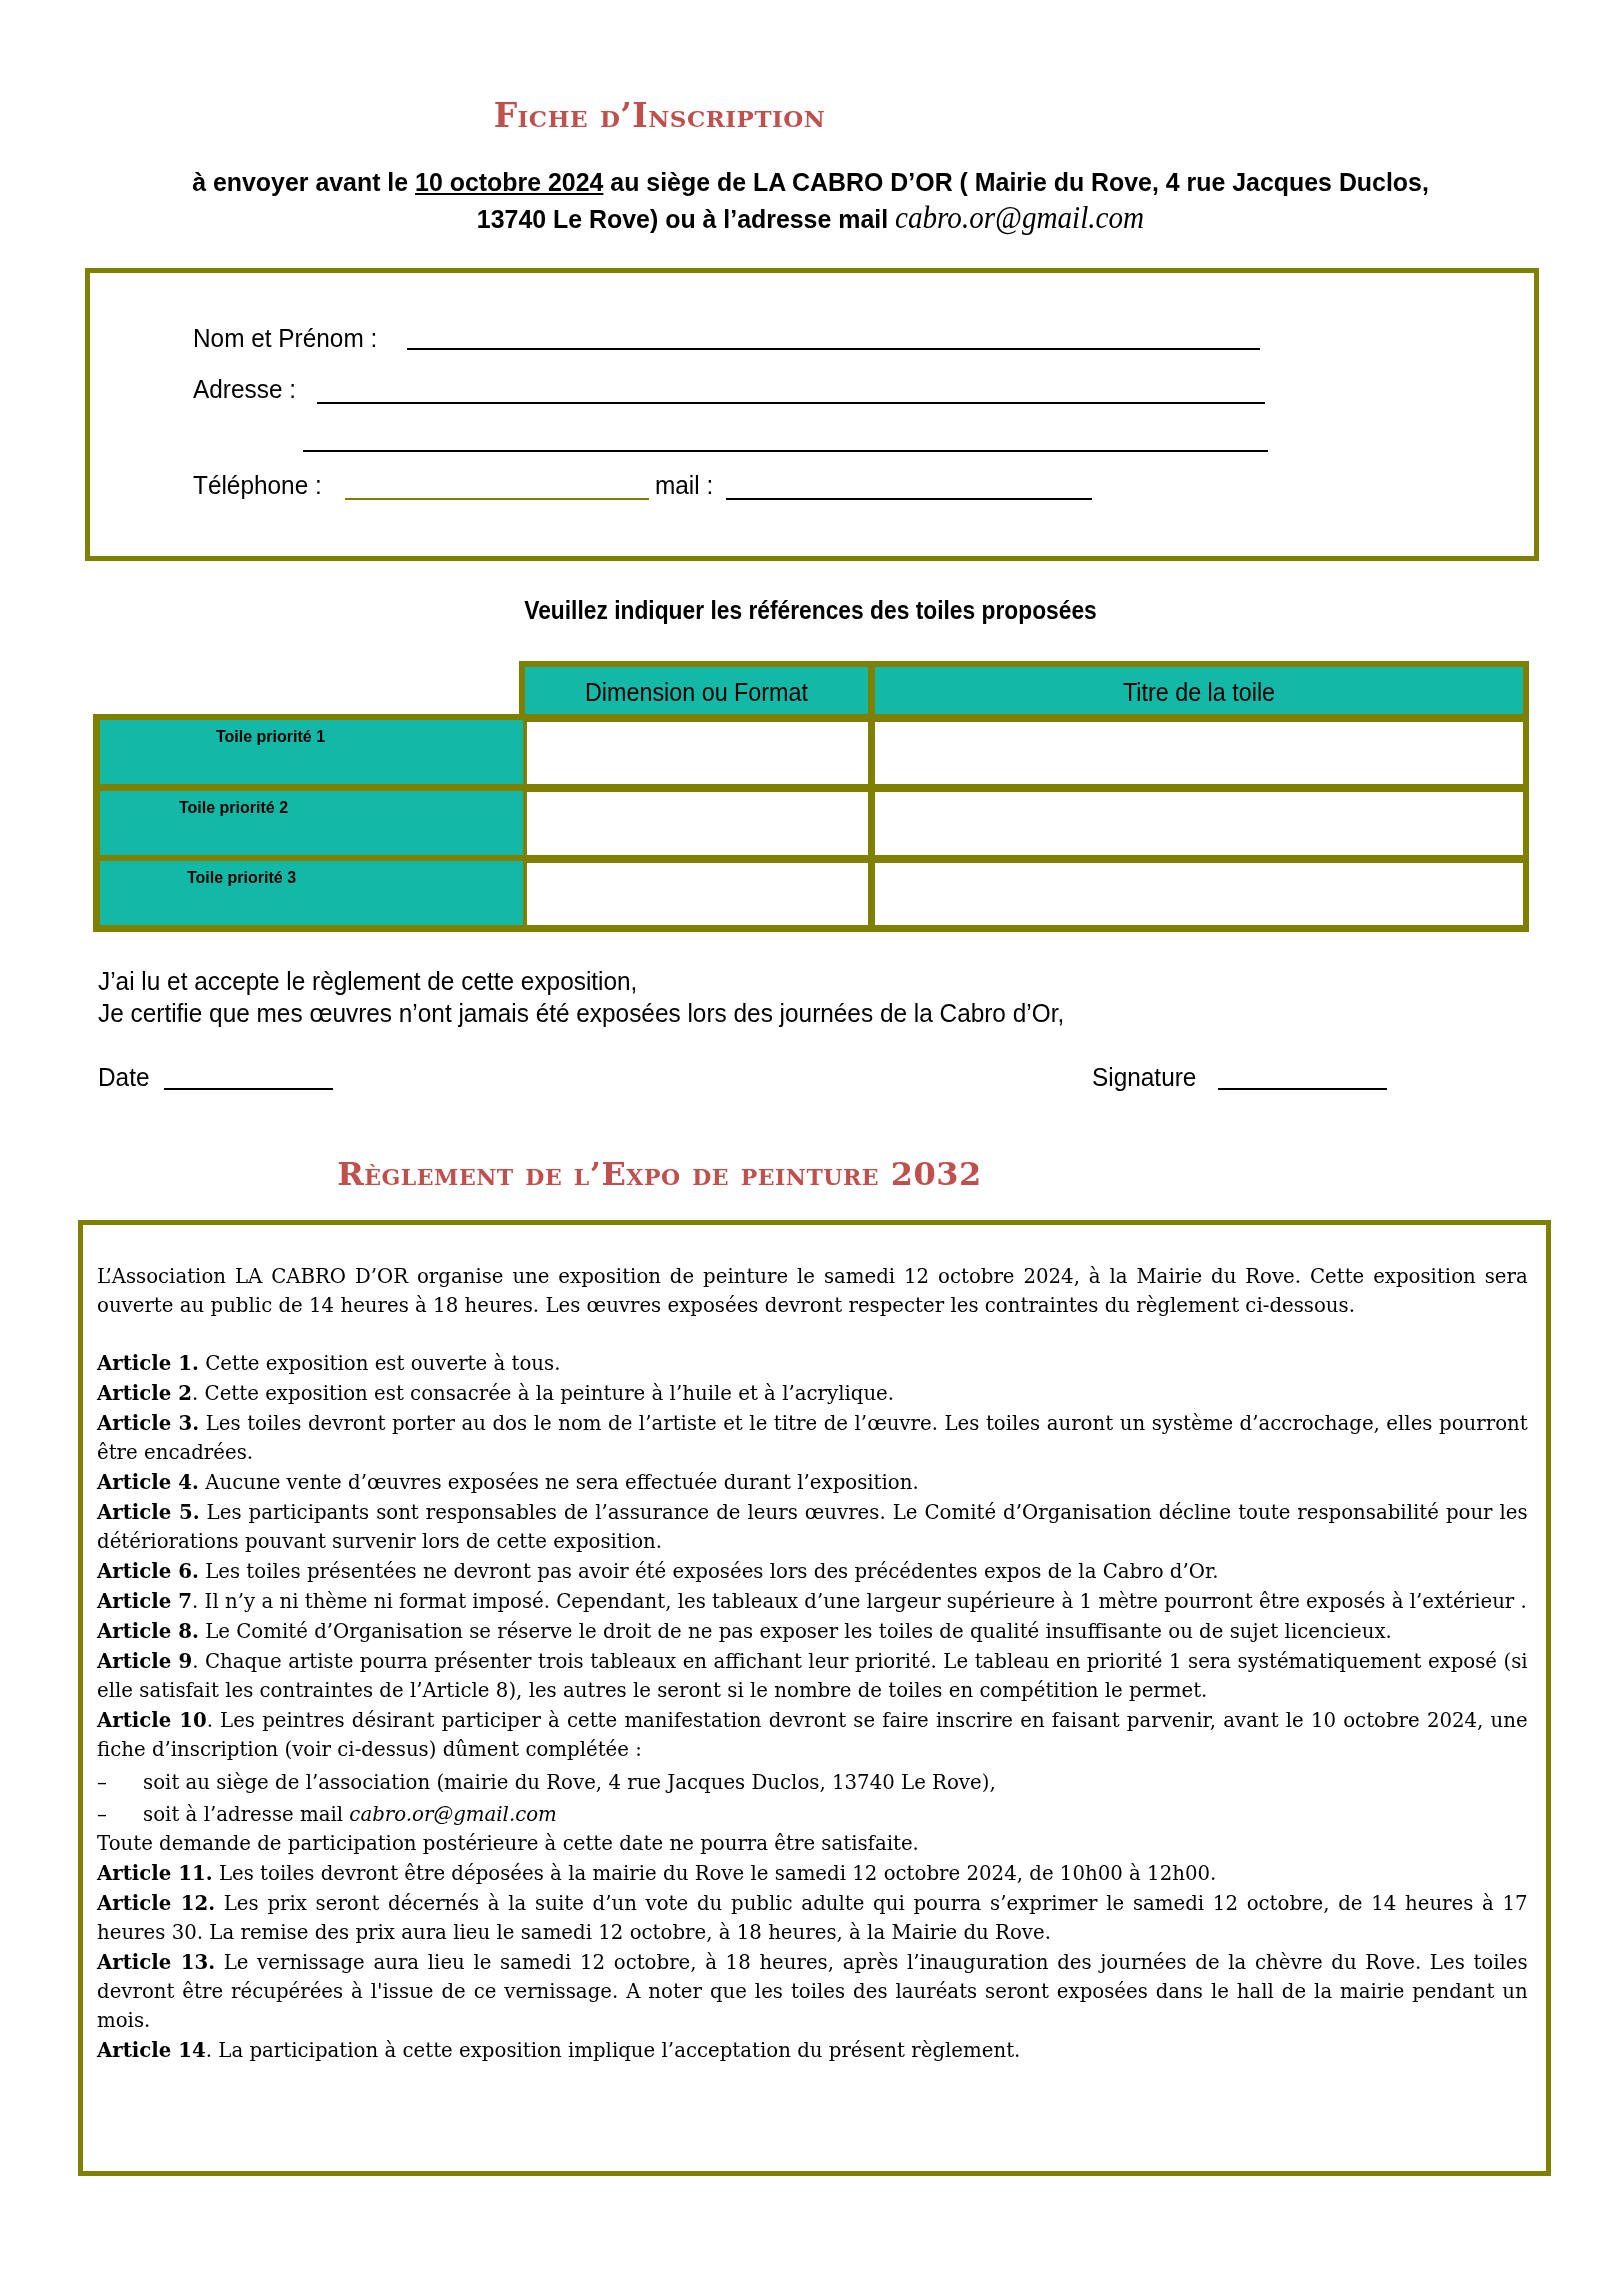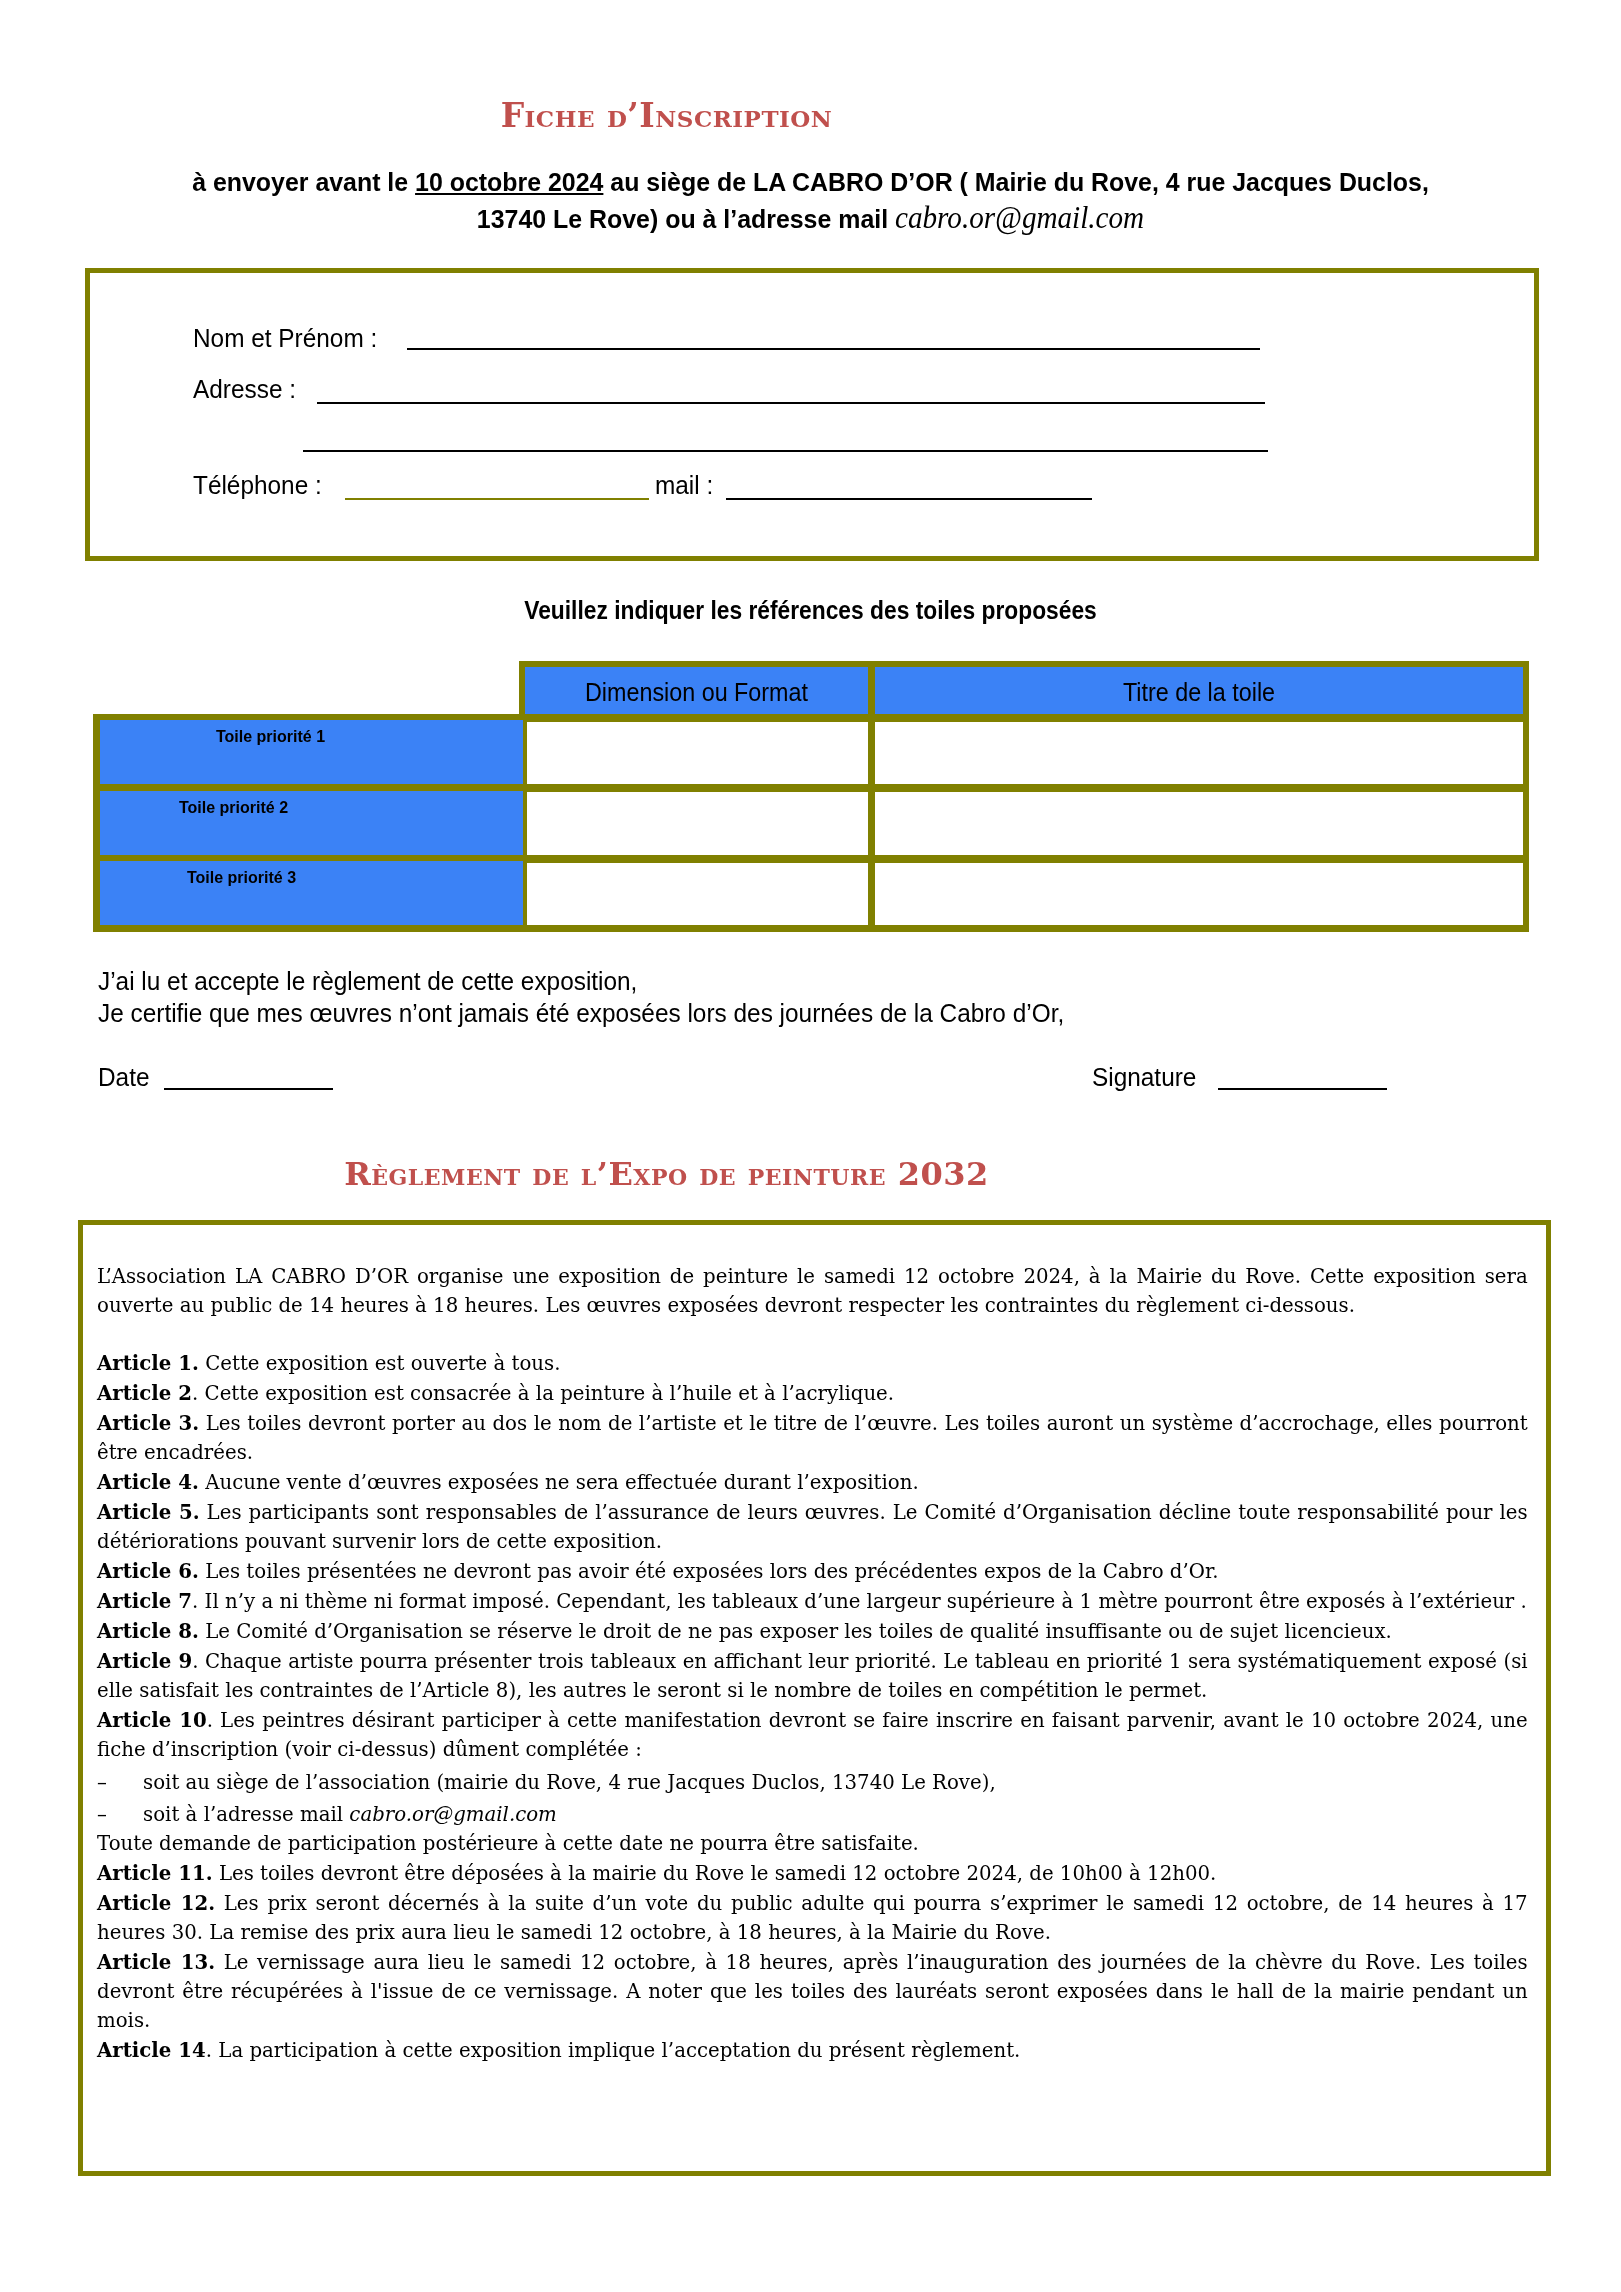--- a/index.html
+++ b/index.html
@@ -1,19 +1,19 @@
 <!DOCTYPE html>
 <html><head>
 <meta charset="utf-8">
 <style>
   html, body { margin: 0; padding: 0; background: #ffffff; }
   body { width: 1621px; height: 2293px; position: relative; overflow: hidden; color: #000; }
 
   .title-red {
-    position: absolute; left: 12px; width: 1309px; text-align: center;
+    position: absolute; left: 5px; width: 1309px; text-align: center;
     font-family: "DejaVu Serif", serif; font-weight: bold; color: #c0504d;
     font-variant: small-caps; letter-spacing: 0.5px;
   }
   #title1 { top: 96px; font-size: 33px; }
   #title2 { top: 1155px; font-size: 32px; }
 
   #intro {
     position: absolute; top: 165px; left: 98px; width: 1425px; text-align: center;
     font-family: "Liberation Sans", sans-serif; font-weight: bold; font-size: 26.5px; line-height: 35px;
     transform: scaleX(0.94);
@@ -29,21 +29,21 @@
   .line { position: absolute; border-bottom: 2px solid #000; height: 0; }
   .line.olive { border-bottom-color: #808000; }
 
   #subtitle {
     position: absolute; top: 595px; left: 0; width: 1621px; text-align: center;
     font-family: "Liberation Sans", sans-serif; font-weight: bold; font-size: 26.5px;
     transform: scaleX(0.86);
   }
   .cell { position: absolute; box-sizing: border-box; }
   .olive-bg { background: #808000; }
-  .gray { background: #3b82f6; }
+  .gray { background: #14b8a6; }
   .white { background: #fff; }
   .th { font-family: "Liberation Sans", sans-serif; font-size: 26.5px; text-align: center; padding-top: 9.8px; transform: scaleX(0.88); }
   .rh { font-family: "Liberation Sans", sans-serif; font-weight: bold; font-size: 16px; padding-top: 7.8px; padding-left: 119px; }
 
   .stmt { position: absolute; left: 98px; font-family: "Liberation Sans", sans-serif; font-size: 26.5px; transform: scaleX(0.92); transform-origin: left; white-space: nowrap; }
 
   #rules-box {
     position: absolute; left: 78px; top: 1220px; width: 1473px; height: 956px;
     border: 5.9px solid #808000; box-sizing: border-box;
   }

